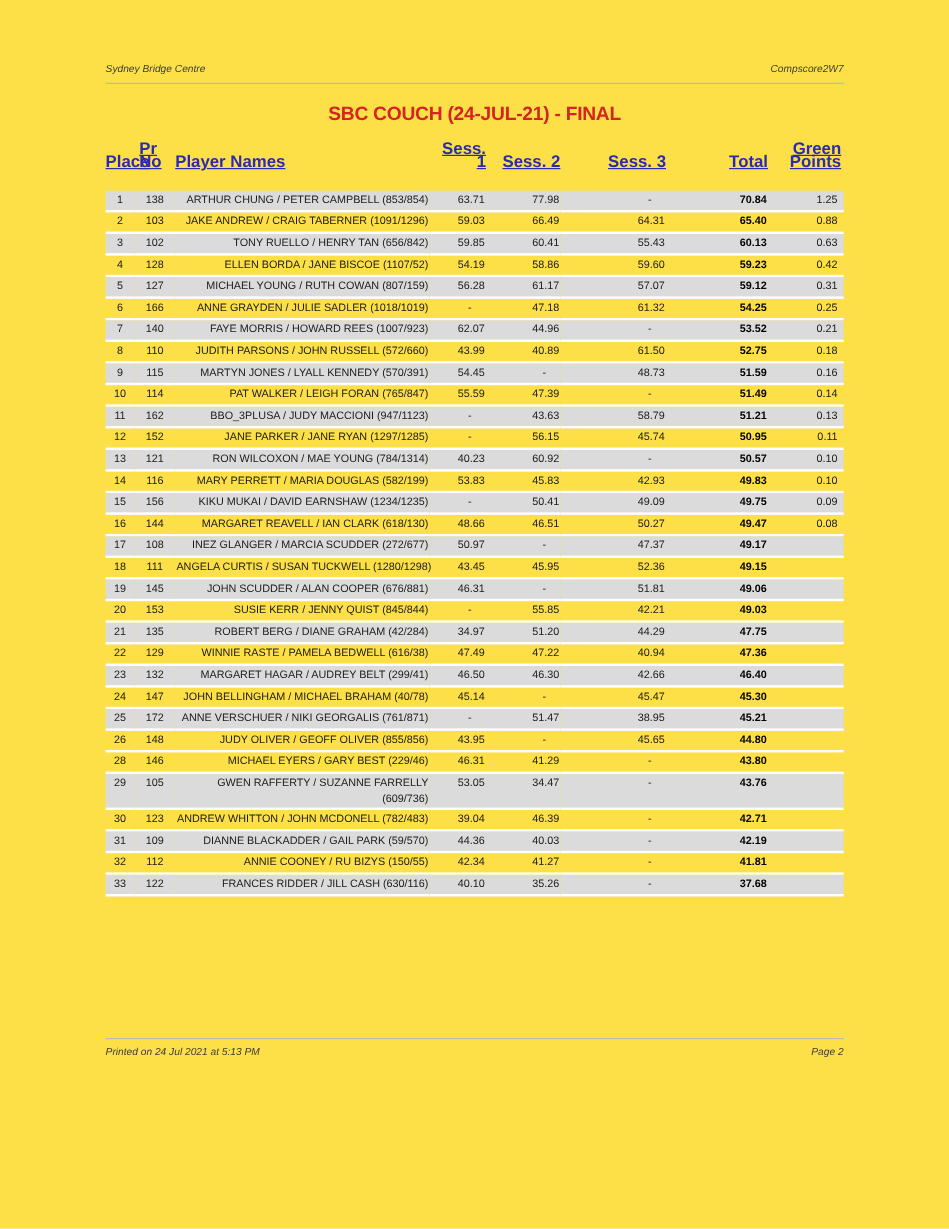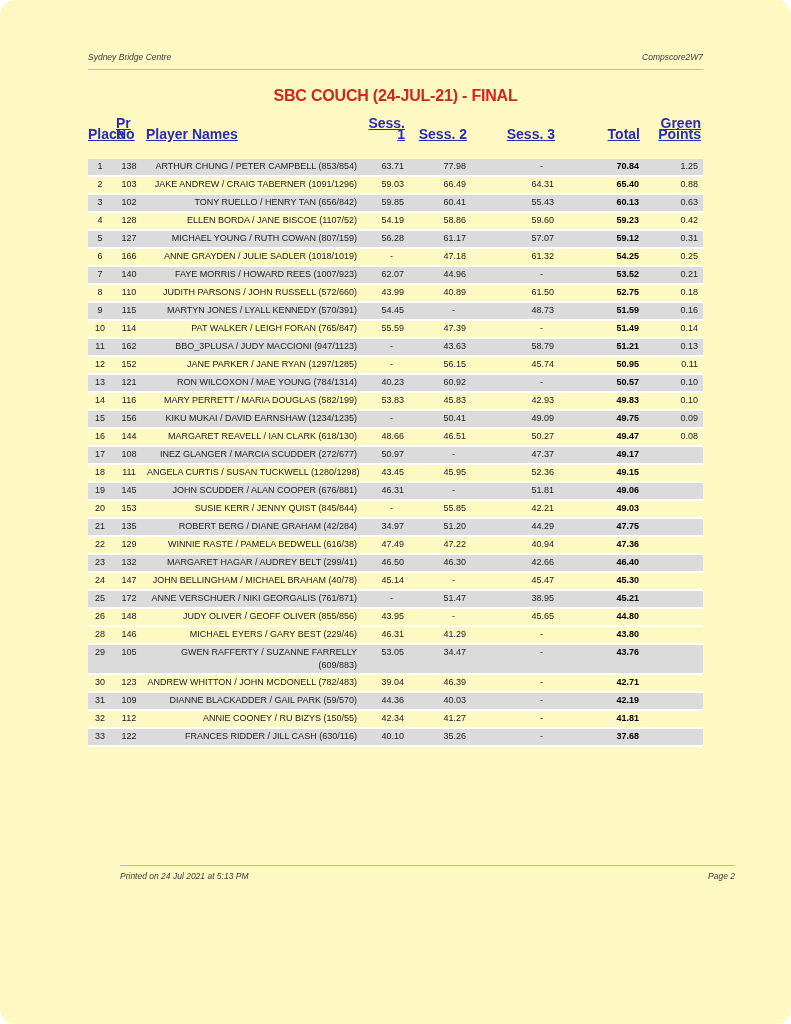--- a/index.html
+++ b/index.html
@@ -1,21 +1,21 @@
 <!DOCTYPE html>
 <html><head>
 <meta charset="utf-8">
 <style>
   html,body{margin:0;padding:0;background:#ffffff;}
   body{
     width:791px;height:1024px;position:relative;
     font-family:"Liberation Sans","DejaVu Sans",sans-serif;
     color:#1a1a1a;
   }
-  .page{position:absolute;inset:0;background:#fef9c3;border-radius:15px;}
+  .page{position:absolute;inset:0;background:#fde047;}
 
   
   .report-header{
     position:absolute;left:88px;top:52px;width:615px;
     display:flex;justify-content:space-between;align-items:flex-end;
     font-size:8.5px;font-style:italic;color:#3c3c3c;
     padding-bottom:7px;border-bottom:1px solid #b9b9b9;
   }
 
   
@@ -63,21 +63,21 @@
   .c-num{text-align:right;}
   .c-total{font-weight:bold;color:#000;}
   .c-gp{padding-right:5px;}
   td.dash{padding-right:12px;}
 
   
   .report-footer{
     position:absolute;left:88px;top:865px;width:615px;
     display:flex;justify-content:space-between;align-items:flex-start;
     border-top:1px solid #b9b9b9;padding-top:5px;
-    font-size:8.5px;font-style:italic;color:#3c3c3c;margin-left:32px;
+    font-size:8.5px;font-style:italic;color:#3c3c3c;
   }
 </style>
 </head>
 <body>
 
 <div class="page">
 
   <div class="report-header">
     <span>Sydney Bridge Centre</span>
     <span>Compscore2W7</span>
@@ -377,21 +377,21 @@
           <td class="c-num">46.31</td>
           <td class="c-num">41.29</td>
           <td class="c-num dash">-</td>
           <td class="c-num c-total">43.80</td>
           <td class="c-num c-gp"></td>
         </tr>
         <tr class="stripe">
           <td class="c-place">29</td>
           <td class="c-prno">105</td>
           <td class="c-names">GWEN RAFFERTY / SUZANNE FARRELLY
-(609/883)</td>
+(609/736)</td>
           <td class="c-num">53.05</td>
           <td class="c-num">34.47</td>
           <td class="c-num dash">-</td>
           <td class="c-num c-total">43.76</td>
           <td class="c-num c-gp"></td>
         </tr>
         <tr>
           <td class="c-place">30</td>
           <td class="c-prno">123</td>
           <td class="c-names">ANDREW WHITTON / JOHN MCDONELL (782/483)</td>

